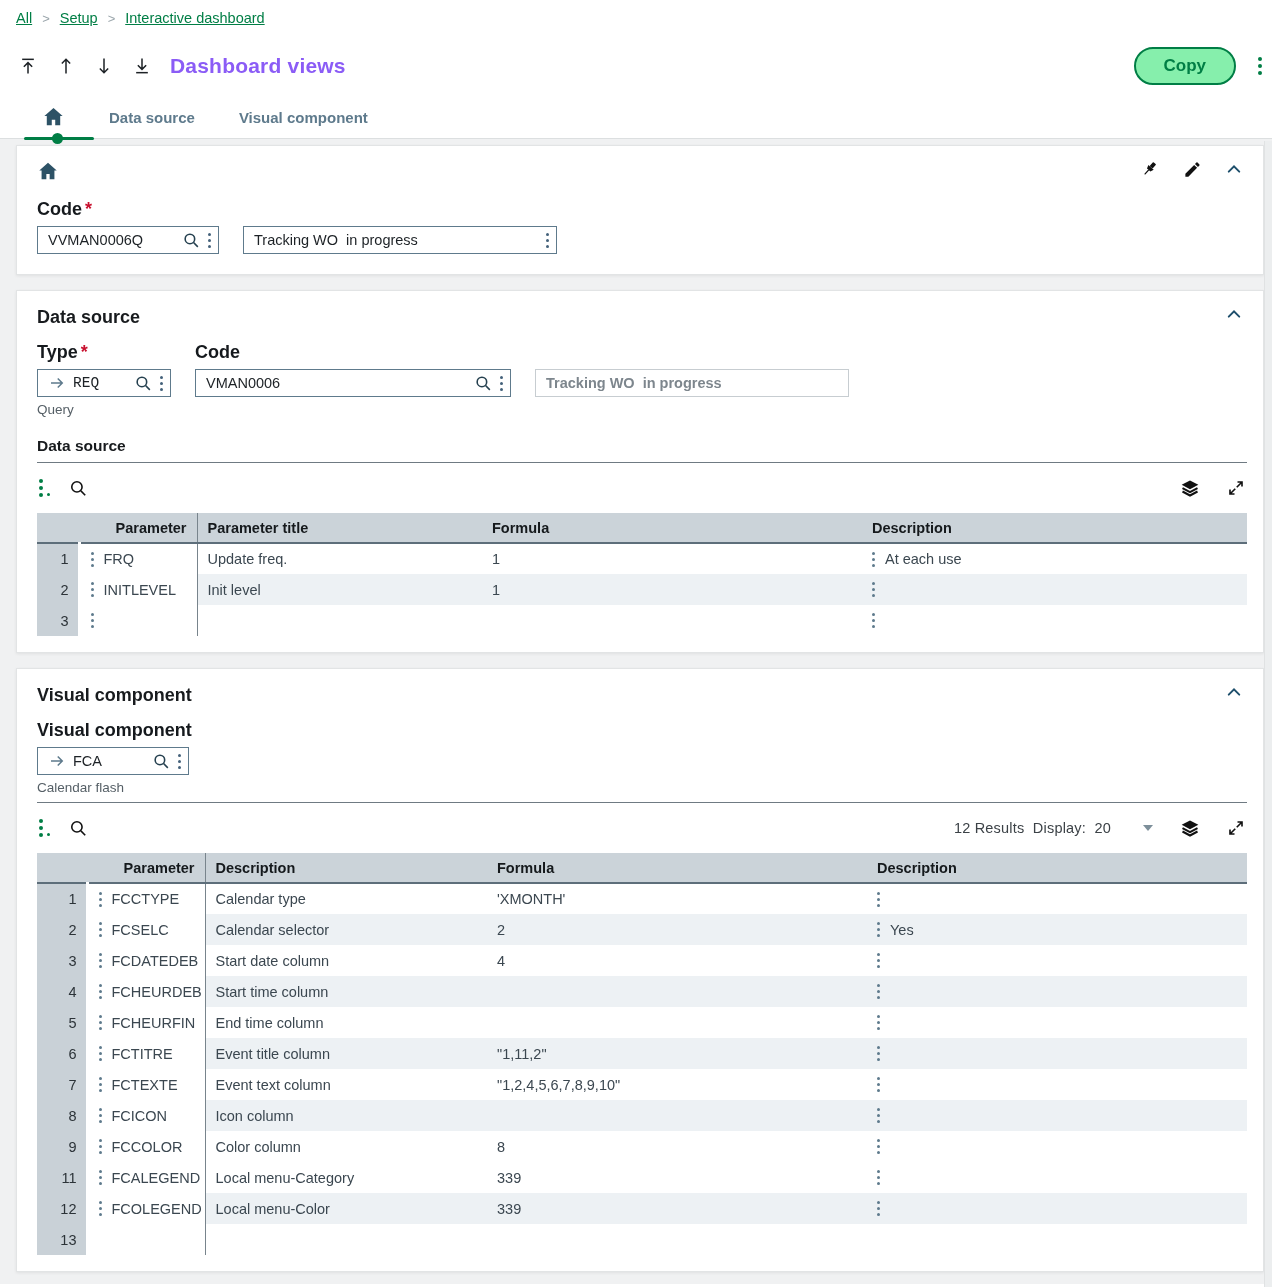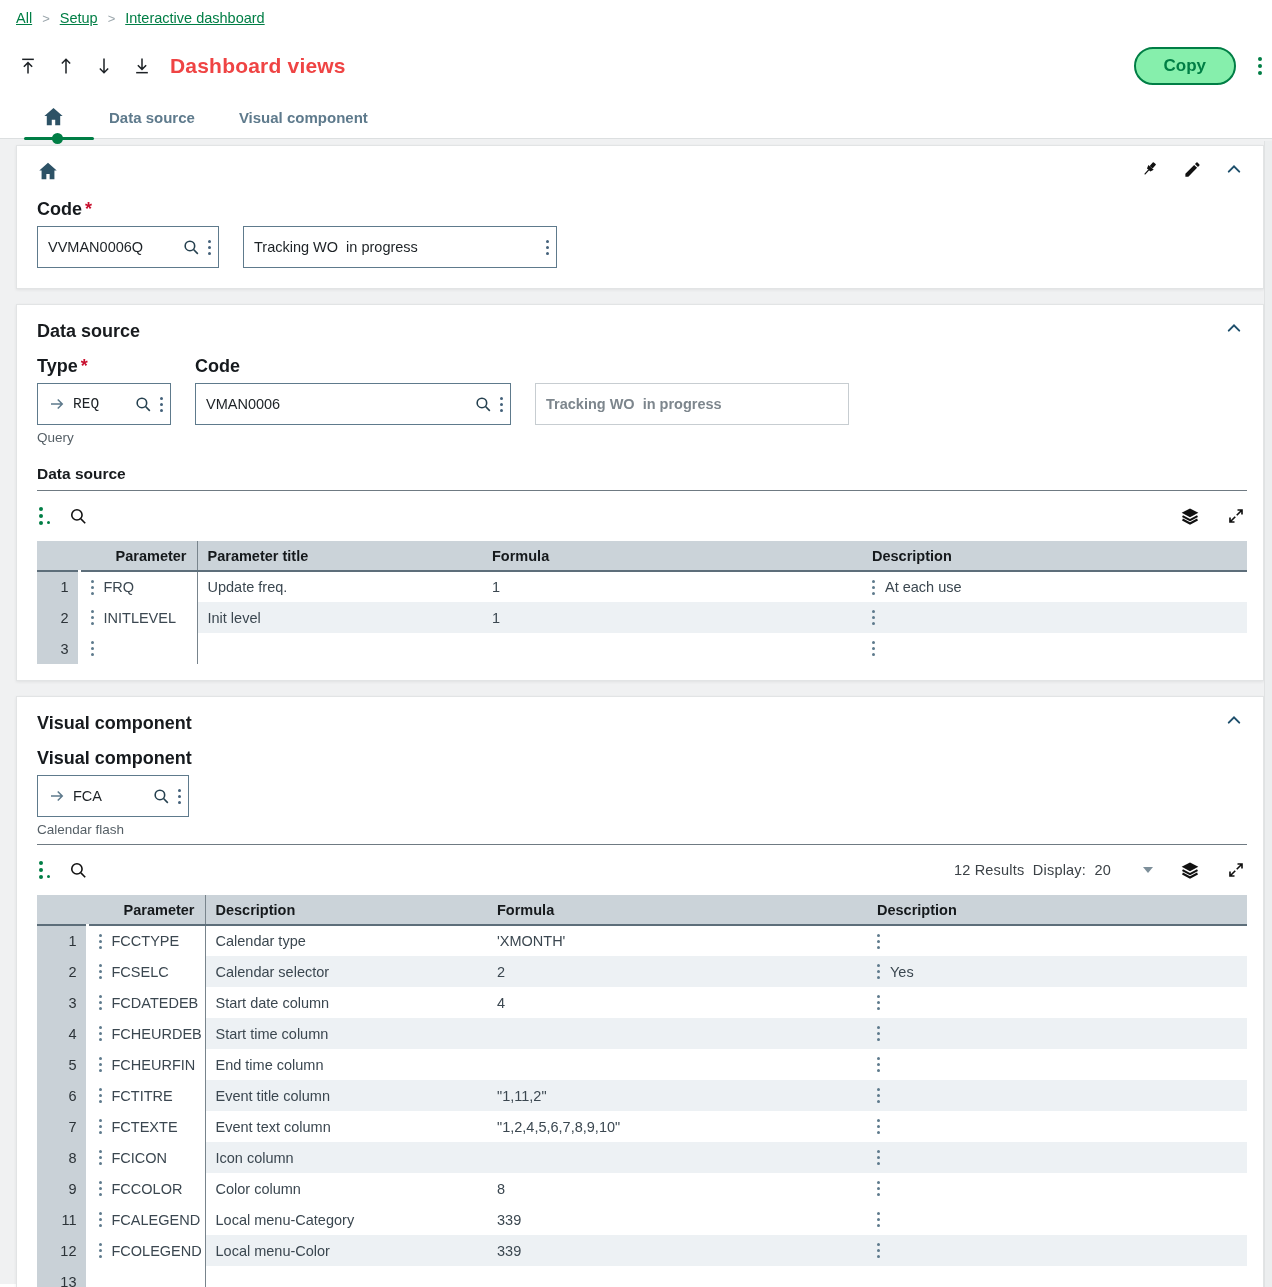--- a/index.html
+++ b/index.html
@@ -15,21 +15,21 @@
   .top-header { background:#fff; padding:10px 16px 0 16px; position:relative; }
   .breadcrumb { display:flex; align-items:center; gap:10px; font-size:14.5px; }
   .breadcrumb a { color:#007e45; font-weight:400; cursor:pointer; }
   .crumb-sep { color:#9aa5ab; font-size:13px; text-decoration:none; }
   .topright-clip { position:absolute; top:8px; left:1304px; width:17px; overflow:hidden;
     white-space:nowrap; color:#3b82f6; font-weight:bold; font-size:15px; }
 
   .title-row { display:flex; align-items:center; margin-top:20px; height:40px; }
   .nav-arrows { display:flex; align-items:center; gap:14px; margin-right:16px; }
   .nav-arrows .abtn { width:24px; height:24px; display:flex; align-items:center; justify-content:center; cursor:pointer; }
-  h1.page-title { font-size:21px; margin:0; font-weight:bold; color:#ef4444; letter-spacing:.2px; }
+  h1.page-title { font-size:21px; margin:0; font-weight:bold; color:#8b5cf6; letter-spacing:.2px; }
   .title-right { margin-left:auto; display:flex; align-items:center; gap:22px; }
   .copy-btn {
     border:2px solid #007e45; color:#007e45; background:#86efac; font-weight:bold;
     font-size:17px; padding:7px 28px; border-radius:24px; cursor:pointer;
     font-family:"Liberation Sans", sans-serif;
   }
   .kebab { display:inline-flex; flex-direction:column; gap:3px; align-items:center; cursor:pointer; }
   .kebab i { width:3px; height:3px; border-radius:50%; background:#44617a; display:block; }
   .kebab.green i { background:#007e45; width:4px; height:4px; }
   .title-kebab { margin-right:-6px; }
@@ -55,21 +55,21 @@
   h2.section-title { font-size:18px; font-weight:bold; margin:4px 0 0 0; color:#181b1e; }
   h3.sub-title { font-size:15.5px; font-weight:bold; margin:20px 0 0 0; color:#181b1e; }
   .sub-rule { border:0; border-top:1px solid #6f7a82; margin:7px 0 0 0; }
 
   .field-label { font-weight:bold; font-size:18px; color:#15191d; margin:14px 0 6px 0; display:block; }
   .req { color:#c8102e; margin-left:3px; }
   .helper { font-size:13.5px; color:#555f66; margin-top:5px; }
 
   .fields-row { display:flex; gap:24px; }
   .labels-row { display:flex; }
-  .field-box { display:inline-flex; align-items:center; height:42px; border:1px solid #5e7a8c;
+  .field-box { display:inline-flex; align-items:center; height:28px; border:1px solid #5e7a8c;
     background:#fff; padding:0 7px 0 10px; gap:7px; font-size:14.5px; color:#1d2226; }
   .field-box .val { white-space:pre; }
   .field-box.disabled { border-color:#c7cdd1; color:#7d868d; font-weight:bold; }
   .sicon { width:19px; height:19px; color:#25404f; flex:none; cursor:pointer; }
   .jicon { width:18px; height:18px; color:#5e7a8c; flex:none; cursor:pointer; }
   .spacer { flex:1; }
 
   
   .grid-toolbar { display:flex; align-items:center; margin:10px 0 10px 2px; height:30px; gap:26px; }
   .grid-menu { position:relative; cursor:pointer; }

